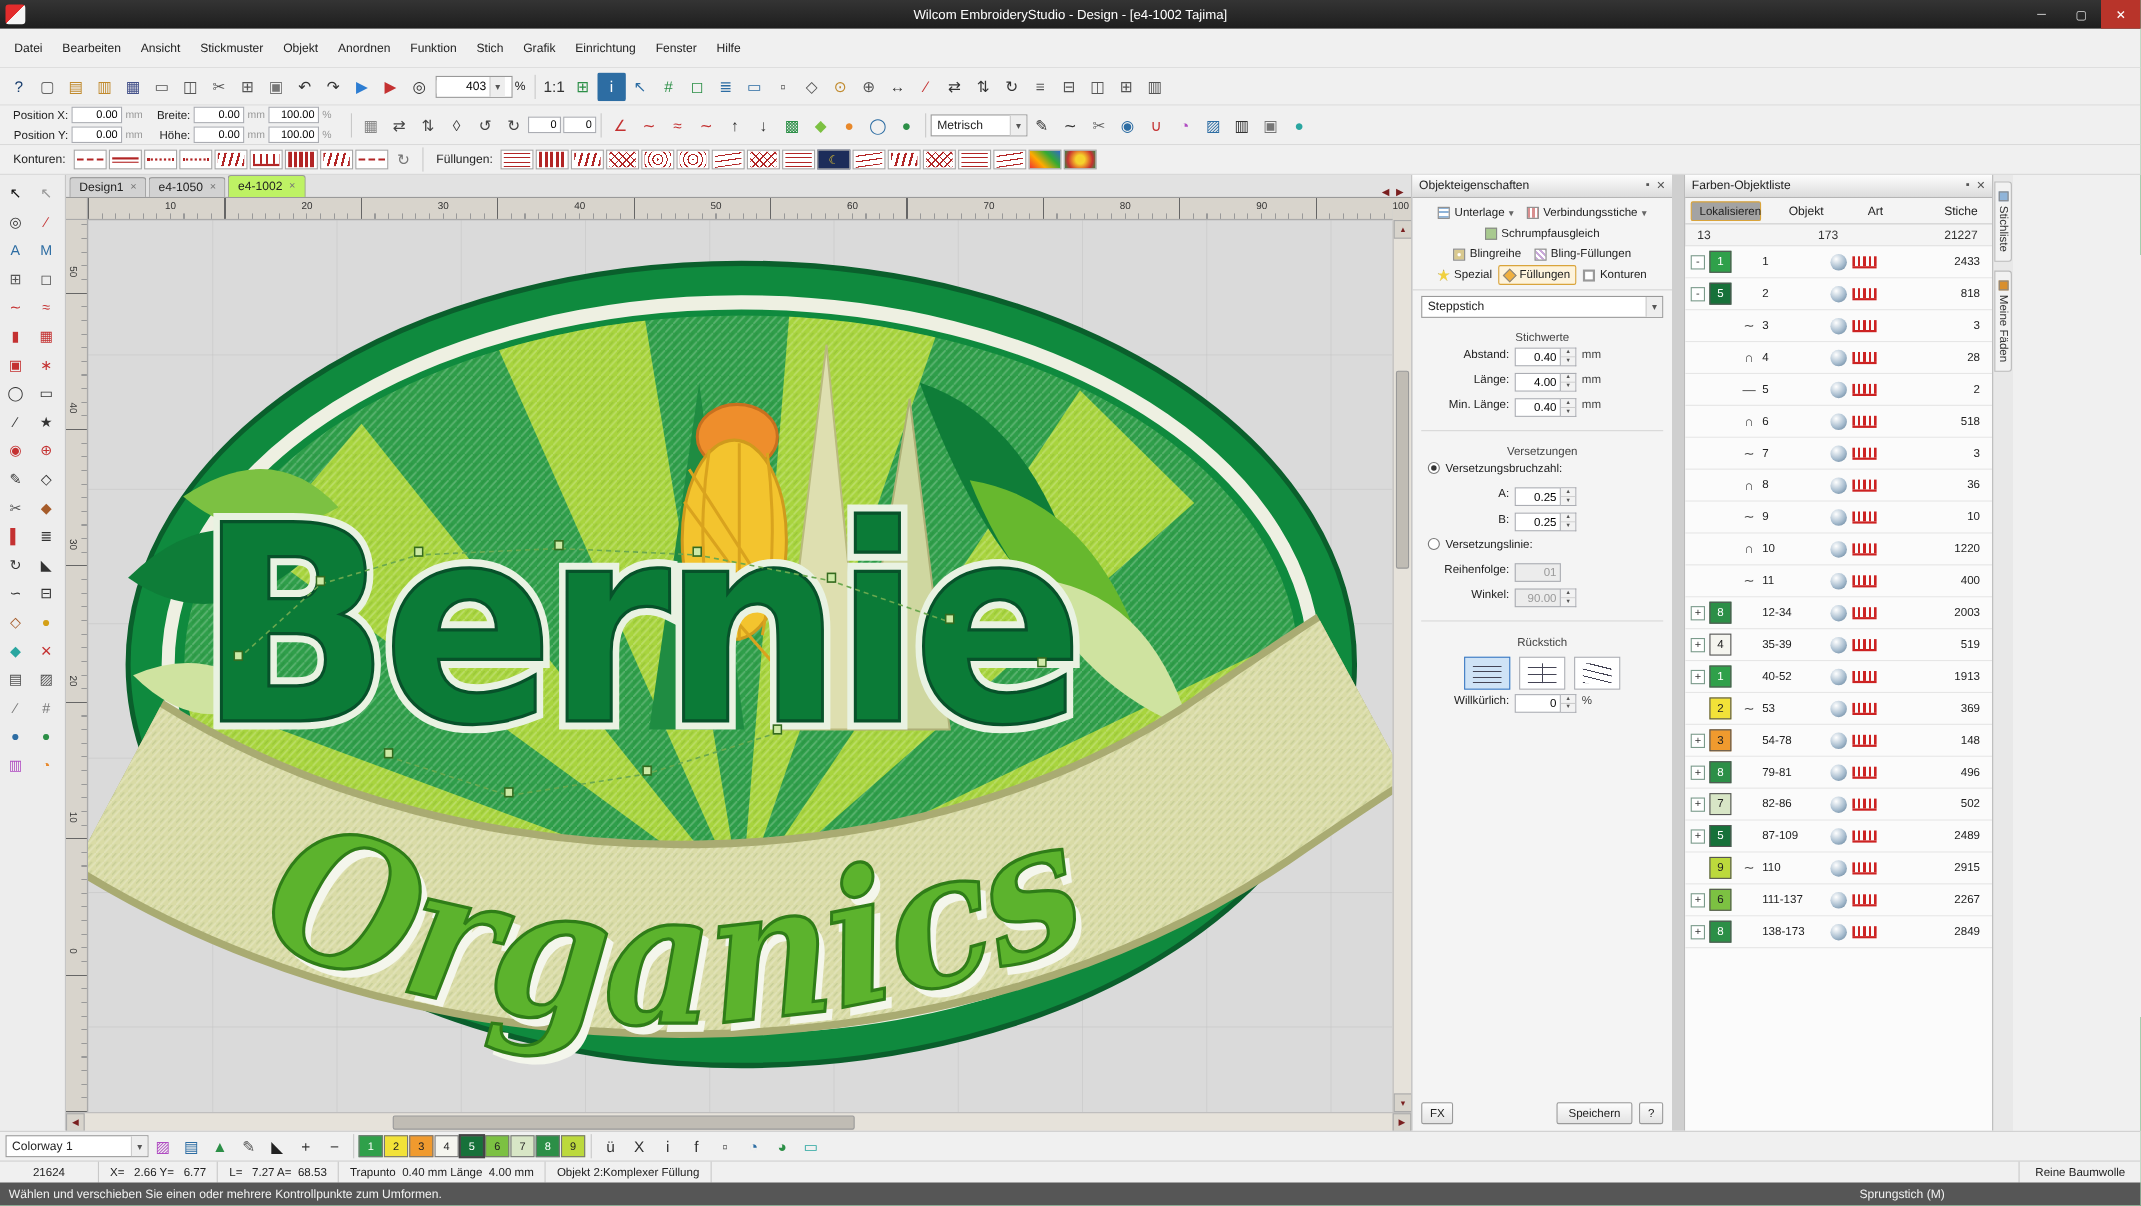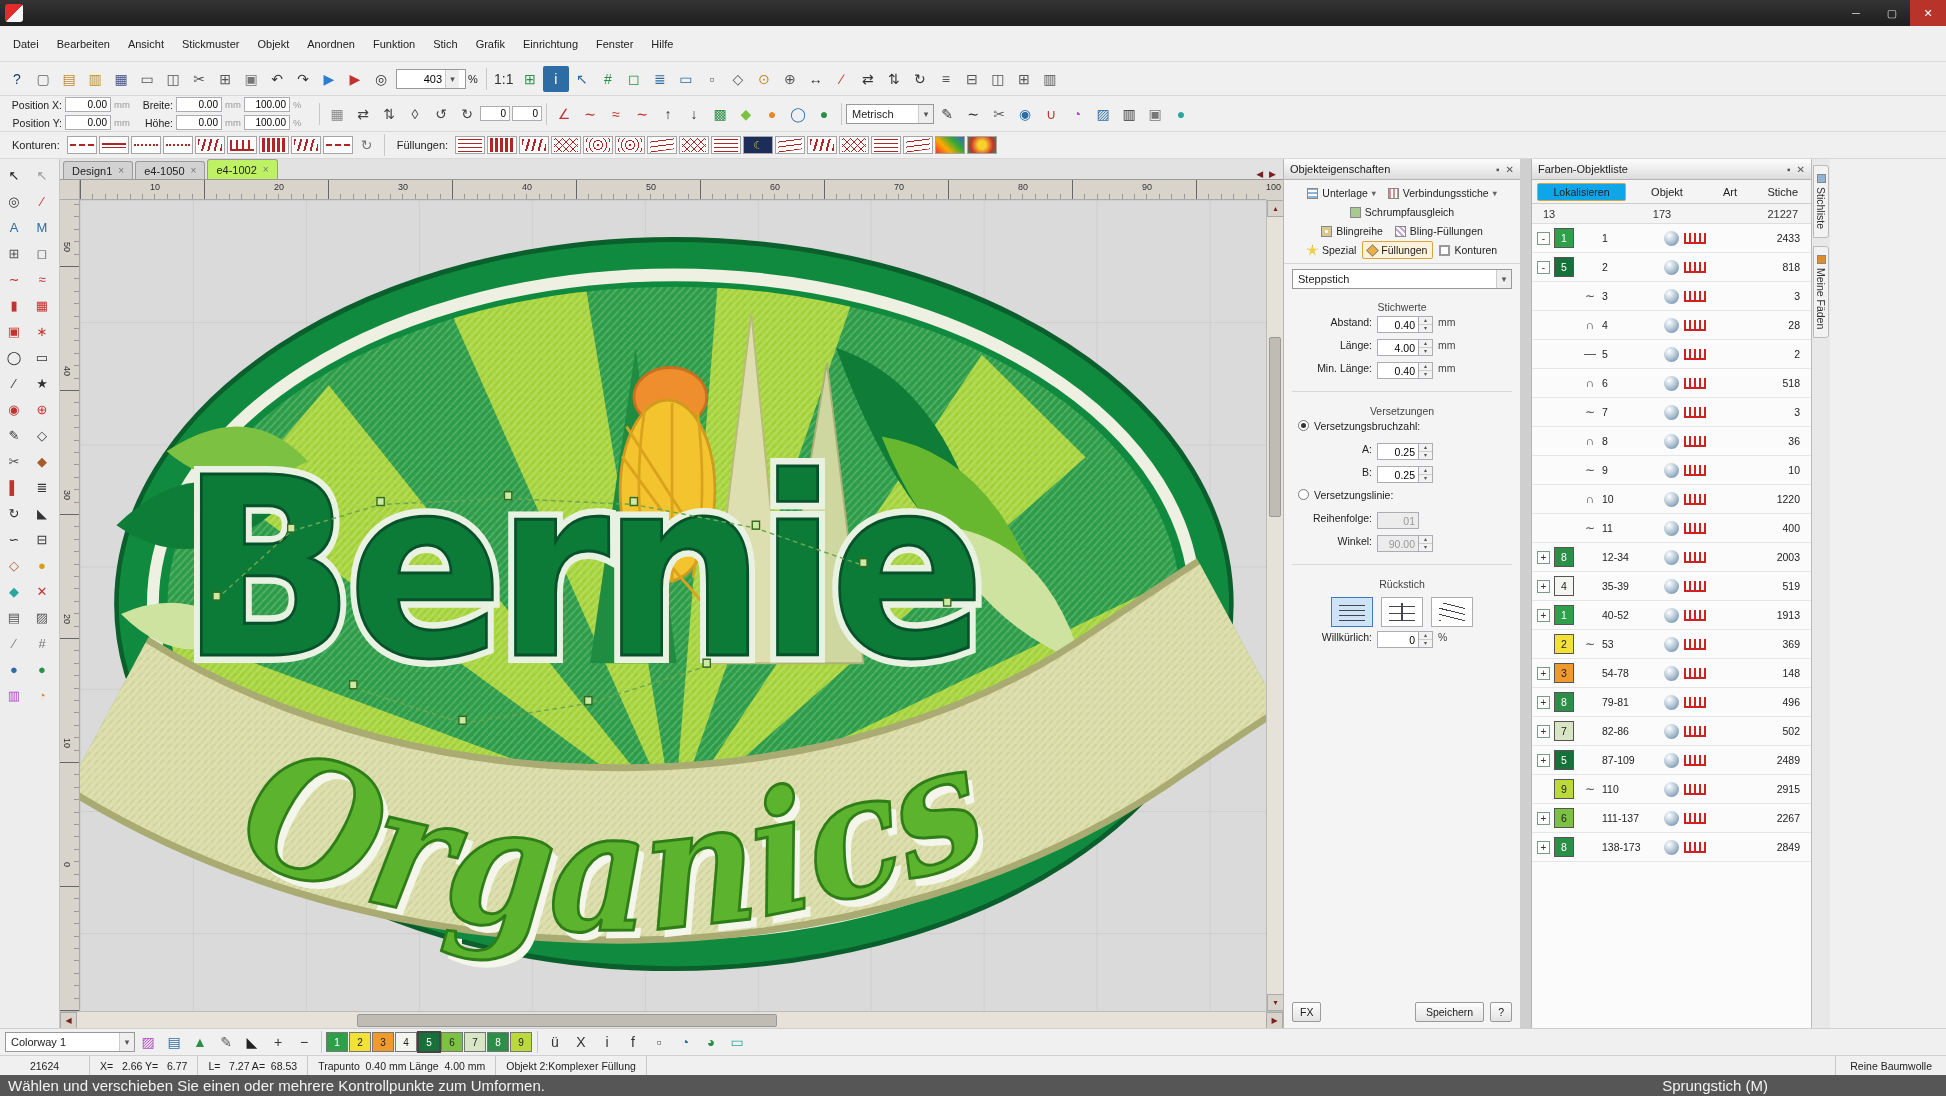--- a/index.html
+++ b/index.html
@@ -118,21 +118,21 @@
 .rsbtn{width:42px;height:30px;border:1px solid #abadb3;background:#fff;display:flex;align-items:center;justify-content:center}
 .rsbtn.active{background:#cfe3f6;border-color:#3b79c3}
 .rs-a{width:26px;height:18px;background:repeating-linear-gradient(0deg,#445 0 1px,transparent 1px 5px)}
 .rs-b{width:26px;height:18px;background:repeating-linear-gradient(0deg,#445 0 1px,transparent 1px 7px),linear-gradient(90deg,transparent 48%,#445 48% 52%,transparent 52%)}
 .rs-c{width:26px;height:18px;background:repeating-linear-gradient(14deg,#445 0 1px,transparent 1px 6px)}
 .pbottom{margin-top:auto;display:flex;align-items:center;padding:6px 8px;gap:6px;flex:none}
 .btn{border:1px solid #9a9a9a;background:linear-gradient(#fdfdfd,#e3e3e3);padding:3px 10px;border-radius:2px;font-size:10.5px}
 .btn.sm{padding:3px 7px}
 
 .chead{display:flex;align-items:center;height:24px;border-bottom:1px solid #ccc;padding:0 5px;flex:none}
-.locbtn{background:#0ea5e9;border:1px solid #d9a43b;padding:2px 7px;font-size:10.5px;border-radius:2px;width:89px;text-align:center;flex:none}
+.locbtn{background:#a3a3a3;border:1px solid #d9a43b;padding:2px 7px;font-size:10.5px;border-radius:2px;width:64px;text-align:center;flex:none}
 .chObj{width:66px;text-align:center;margin-left:8px}
 .chArt{width:60px;text-align:center}
 .chSt{flex:1;text-align:right;padding-right:8px}
 .csum{display:flex;align-items:center;height:20px;border-bottom:1px solid #ddd;padding:0 5px;color:#333;flex:none}
 .csum .s1{width:84px;padding-left:6px}
 .csum .s2{width:66px;text-align:center;margin-left:8px}
 .csum .s3{flex:1;text-align:right;padding-right:8px}
 .crows{flex:1;overflow:hidden;background:#fbfbfb}
 .clrow{display:flex;align-items:center;height:29px;border-bottom:1px solid #e6e6e6;padding:0 5px}
 .exp{width:13px;height:13px;border:1px solid #7a9a8a;background:#fff;font-size:10px;line-height:11px;text-align:center;color:#333;margin-right:4px;flex:none}
@@ -152,30 +152,31 @@
 .t-slist{background:#8fb4d9}.t-faeden{background:#d98f2d}
 
 .tbb{height:27px;display:flex;align-items:center;padding:0 5px;background:#f0f0f0;border-top:1px solid #cfcfcf;flex:none}
 .pchip{width:22px;height:20px;border:1px solid #777;display:flex;align-items:center;justify-content:center;font-size:10px;margin-right:1px;flex:none}
 .pchip.sel{outline:2px solid #444;outline-offset:-1px}
 
 .status{height:20px;display:flex;align-items:center;background:#f0f0f0;border-top:1px solid #cfcfcf;font-size:10.5px;flex:none}
 .scell{padding:0 10px;border-right:1px solid #c9c9c9;height:100%;display:flex;align-items:center;white-space:pre}
 .scell.first{min-width:90px;justify-content:center}
 .sright{margin-left:auto;border-left:1px solid #c9c9c9;padding:0 14px;height:100%;display:flex;align-items:center}
-.hint{height:21px;background:#565656;color:#f2f2f2;display:flex;align-items:center;padding:0 8px;font-size:15px;flex:none}
+.hint{height:21px;background:#565656;color:#f2f2f2;display:flex;align-items:center;padding:0 8px;font-size:11px;flex:none}
 .hint .mode{margin-left:auto;margin-right:170px}
 </style>
 </head>
 <body>
 
 <div class="window">
 
   <div class="titlebar">
     <div class="appicon"></div>
+    <div class="title">Wilcom EmbroideryStudio - Design - [e4-1002    Tajima]</div>
     <div class="wctl">
       <span class="wbtn">─</span>
       <span class="wbtn">▢</span>
       <span class="wbtn close">✕</span>
     </div>
   </div>
 
   <div class="menubar">
       <div class="menu-item">Datei</div>
       <div class="menu-item">Bearbeiten</div>

